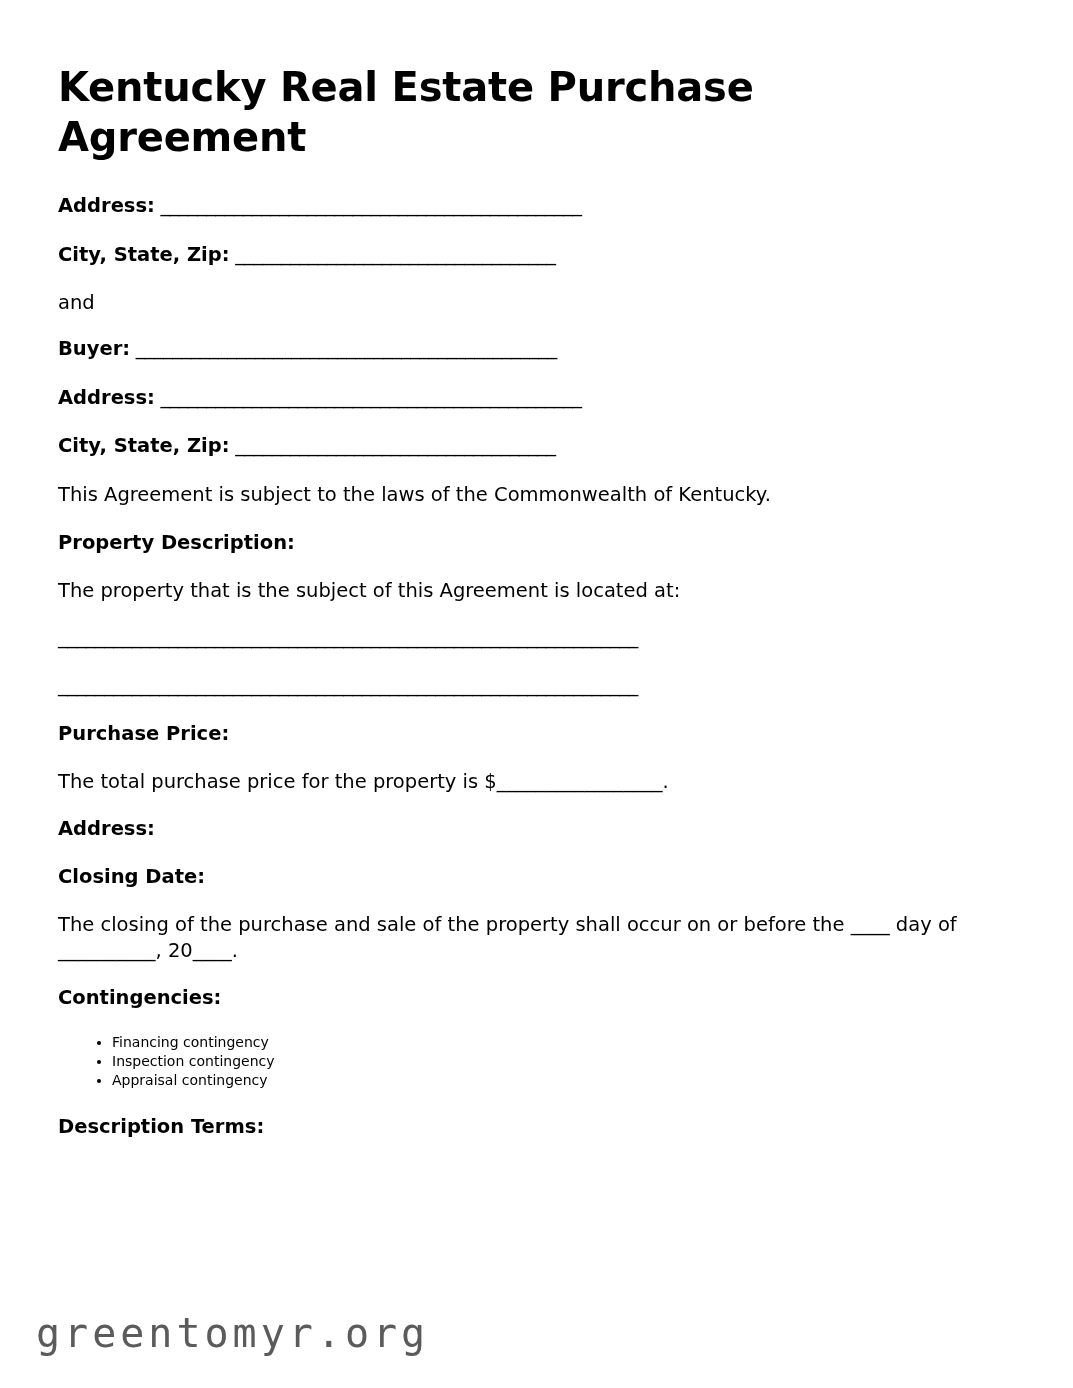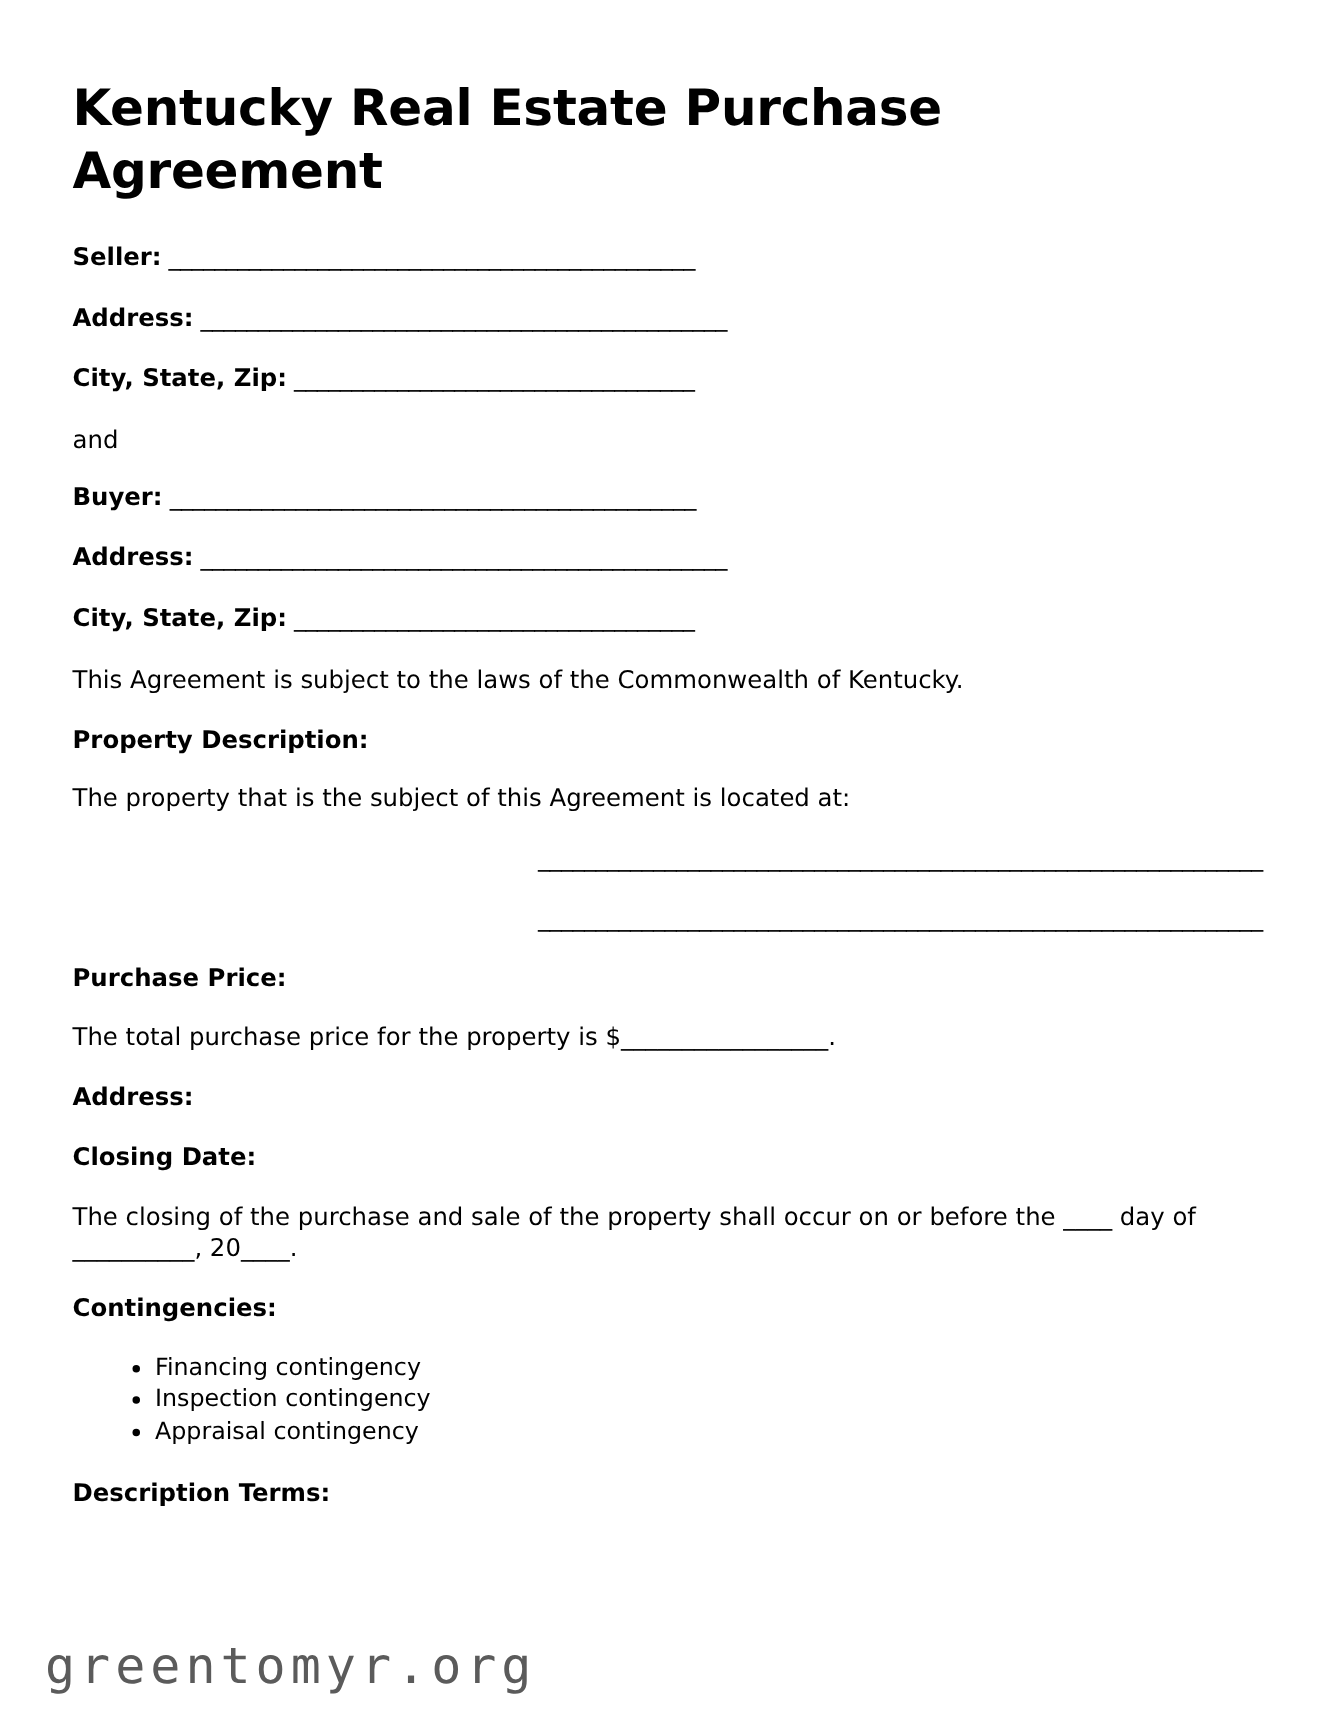--- a/index.html
+++ b/index.html
@@ -74,34 +74,33 @@
     margin: 0 0 22px 0;
   }
 
   
   .blank-line {
     font-size: 19.5px;
     line-height: 1.32;
     letter-spacing: -0.55px;
     margin: 0 0 22px 0;
     white-space: nowrap;
-    text-align: right;
   }
   .blank-line.first { margin-top: 20px; }
 
   
   ul.bullets {
     margin: 0 0 24px 0;
     padding-left: 54px;
     list-style-type: disc;
   }
   ul.bullets li {
-    font-size: 19px;
+    font-size: 14px;
     line-height: 1.3;
-    margin: 0 0 1px 12px;
+    margin: 0 0 1px 0;
   }
 
   
   .watermark {
     position: absolute;
     left: 36px;
     top: 1310px;
     font-family: "DejaVu Serif", serif;
     font-size: 40px;
     color: #5b5b5b;
@@ -117,21 +116,20 @@
 </head>
 <body>
 
 <div class="page">
 
   <div class="doc">
 
     <h1 class="doc-title">Kentucky Real Estate Purchase Agreement</h1>
 
 
-    <p class="field"><span>Seller:</span><span class="blank"> ______________________________________________</span></p>
 
     <p class="field"><span>Address:</span><span class="blank"> ______________________________________________</span></p>
 
     <p class="field"><span>City, State, Zip:</span><span class="blank"> ___________________________________</span></p>
 
     <p class="para tight">and</p>
 
     <p class="field"><span>Buyer:</span><span class="blank"> ______________________________________________</span></p>
 
     <p class="field"><span>Address:</span><span class="blank"> ______________________________________________</span></p>

